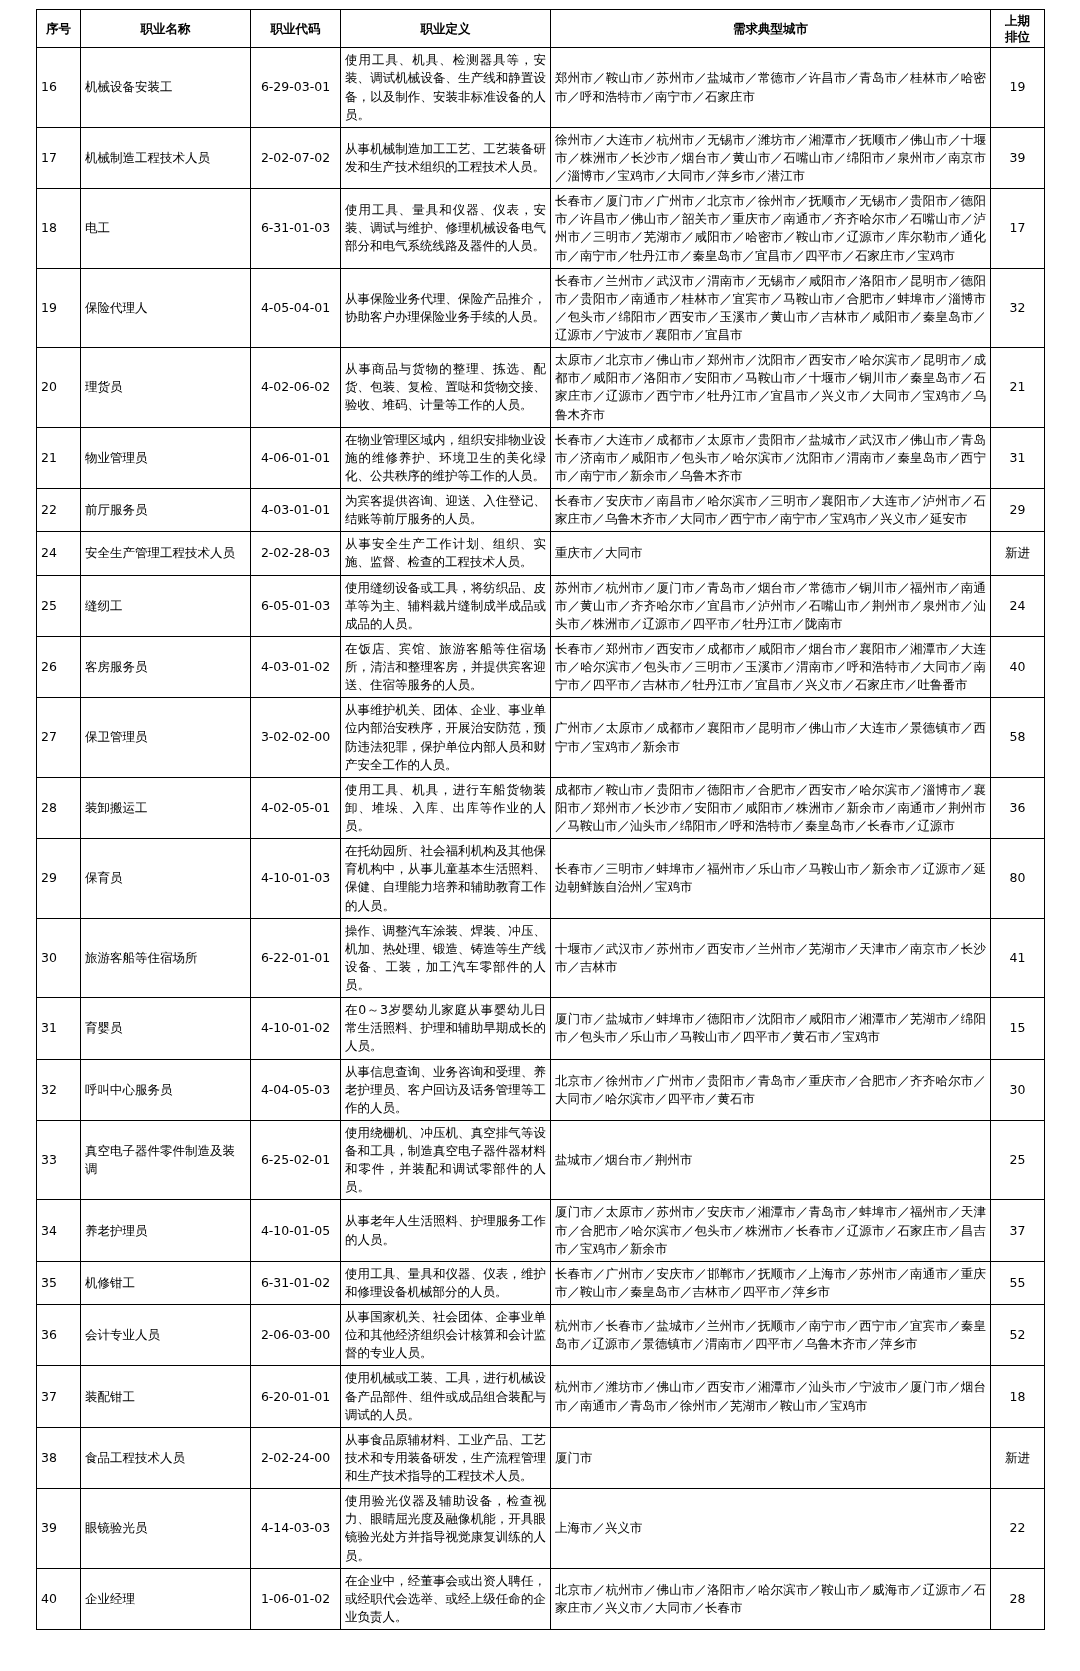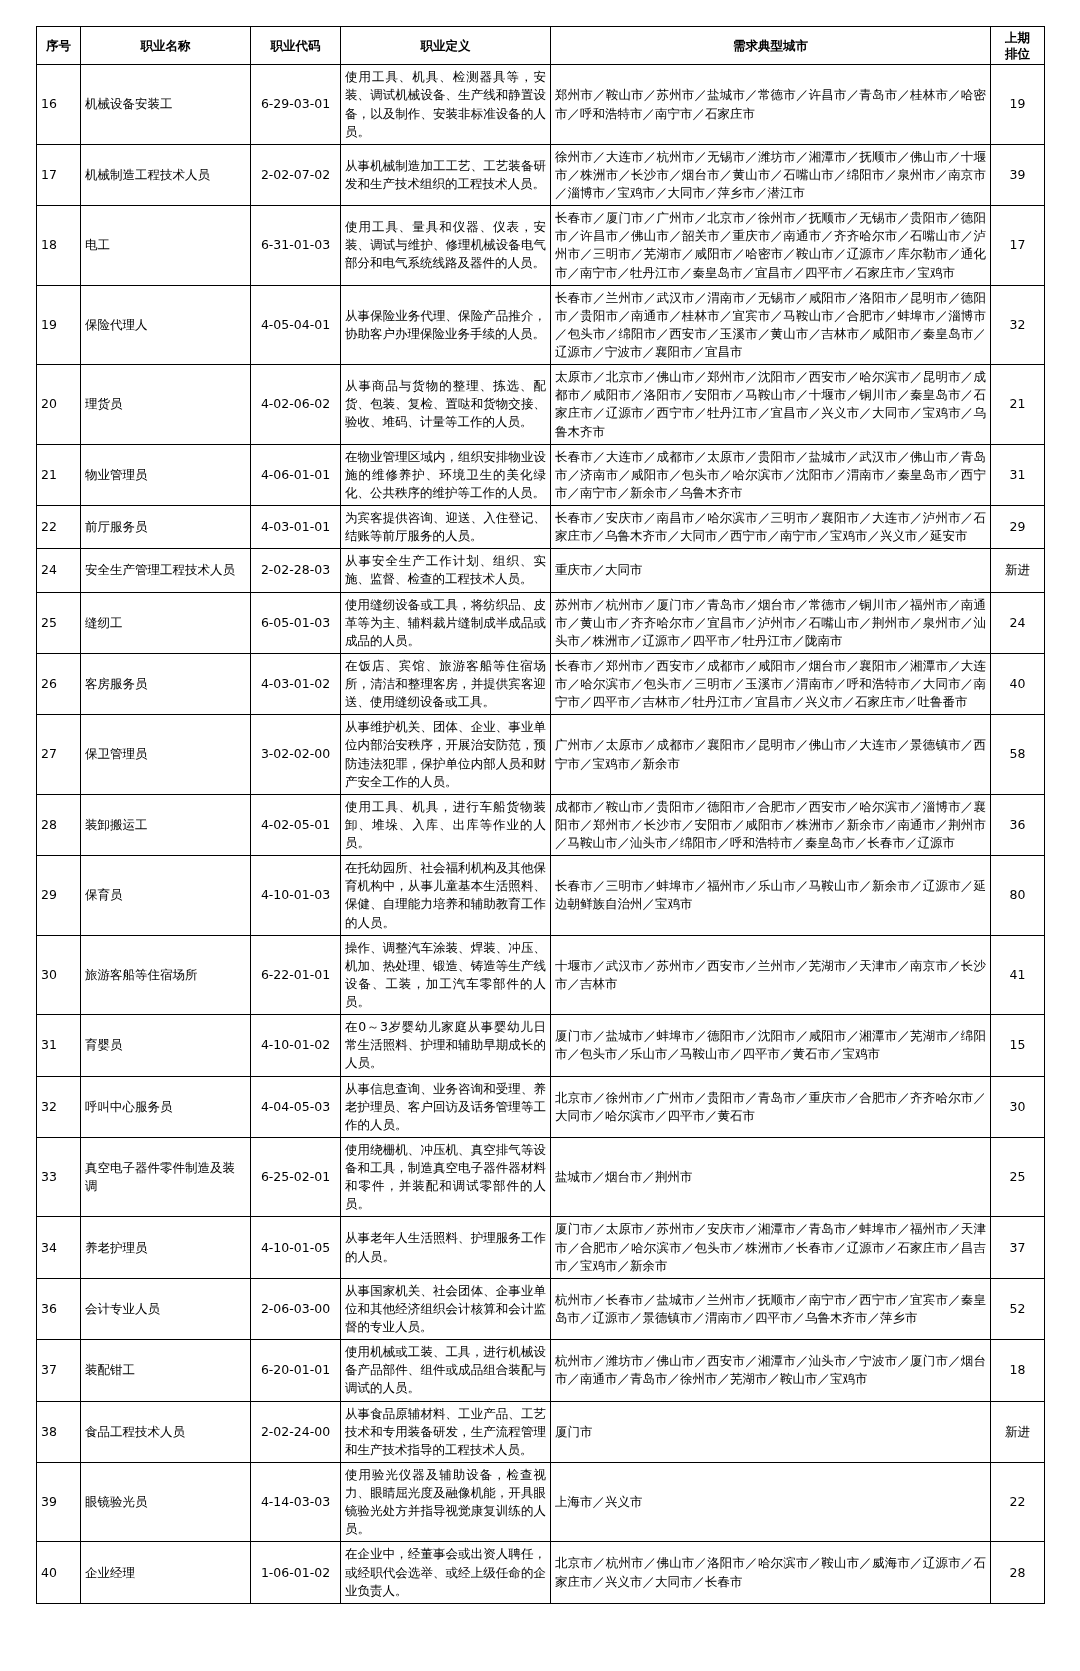--- a/index.html
+++ b/index.html
@@ -10,21 +10,21 @@
   body {
     width: 1080px;
     height: 1671px;
     font-family: "DejaVu Sans", "Liberation Sans", sans-serif;
     color: #000;
   }
   .page {
     width: 1080px;
     height: 1661px;
     box-sizing: border-box;
-    padding: 26px 36px 0 36px;
+    padding: 9px 36px 0 36px;
     position: relative;
   }
   table.occ-table {
     border-collapse: collapse;
     width: 1008px;
     table-layout: fixed;
   }
   table.occ-table th,
   table.occ-table td {
     border: 1px solid #000;
@@ -162,21 +162,21 @@
           <td class="name">缝纫工</td>
           <td class="code">6-05-01-03</td>
           <td class="def">使用缝纫设备或工具，将纺织品、皮革等为主、辅料裁片缝制成半成品或成品的人员。</td>
           <td class="cities">苏州市／杭州市／厦门市／青岛市／烟台市／常德市／铜川市／福州市／南通市／黄山市／齐齐哈尔市／宜昌市／泸州市／石嘴山市／荆州市／泉州市／汕头市／株洲市／辽源市／四平市／牡丹江市／陇南市</td>
           <td class="rank">24</td>
         </tr>
         <tr>
           <td class="seq">26</td>
           <td class="name">客房服务员</td>
           <td class="code">4-03-01-02</td>
-          <td class="def">在饭店、宾馆、旅游客船等住宿场所，清洁和整理客房，并提供宾客迎送、使用缝纫设备或工具。</td>
+          <td class="def">在饭店、宾馆、旅游客船等住宿场所，清洁和整理客房，并提供宾客迎送、住宿等服务的人员。</td>
           <td class="cities">长春市／郑州市／西安市／成都市／咸阳市／烟台市／襄阳市／湘潭市／大连市／哈尔滨市／包头市／三明市／玉溪市／渭南市／呼和浩特市／大同市／南宁市／四平市／吉林市／牡丹江市／宜昌市／兴义市／石家庄市／吐鲁番市</td>
           <td class="rank">40</td>
         </tr>
         <tr>
           <td class="seq">27</td>
           <td class="name">保卫管理员</td>
           <td class="code">3-02-02-00</td>
           <td class="def">从事维护机关、团体、企业、事业单位内部治安秩序，开展治安防范，预防违法犯罪，保护单位内部人员和财产安全工作的人员。</td>
           <td class="cities">广州市／太原市／成都市／襄阳市／昆明市／佛山市／大连市／景德镇市／西宁市／宝鸡市／新余市</td>
           <td class="rank">58</td>
@@ -231,20 +231,28 @@
         </tr>
         <tr>
           <td class="seq">34</td>
           <td class="name">养老护理员</td>
           <td class="code">4-10-01-05</td>
           <td class="def">从事老年人生活照料、护理服务工作的人员。</td>
           <td class="cities">厦门市／太原市／苏州市／安庆市／湘潭市／青岛市／蚌埠市／福州市／天津市／合肥市／哈尔滨市／包头市／株洲市／长春市／辽源市／石家庄市／昌吉市／宝鸡市／新余市</td>
           <td class="rank">37</td>
         </tr>
         <tr>
+          <td class="seq">35</td>
+          <td class="name">机修钳工</td>
+          <td class="code">6-31-01-02</td>
+          <td class="def">使用工具、量具和仪器、仪表，维护和修理设备机械部分的人员。</td>
+          <td class="cities">长春市／广州市／安庆市／邯郸市／抚顺市／上海市／苏州市／南通市／重庆市／鞍山市／秦皇岛市／吉林市／四平市／萍乡市</td>
+          <td class="rank">55</td>
+        </tr>
+        <tr>
           <td class="seq">36</td>
           <td class="name">会计专业人员</td>
           <td class="code">2-06-03-00</td>
           <td class="def">从事国家机关、社会团体、企事业单位和其他经济组织会计核算和会计监督的专业人员。</td>
           <td class="cities">杭州市／长春市／盐城市／兰州市／抚顺市／南宁市／西宁市／宜宾市／秦皇岛市／辽源市／景德镇市／渭南市／四平市／乌鲁木齐市／萍乡市</td>
           <td class="rank">52</td>
         </tr>
         <tr>
           <td class="seq">37</td>
           <td class="name">装配钳工</td>

